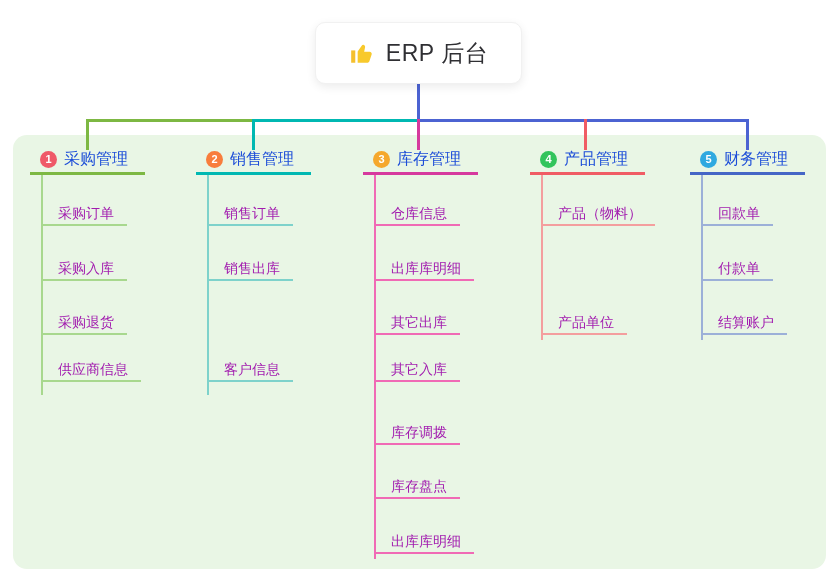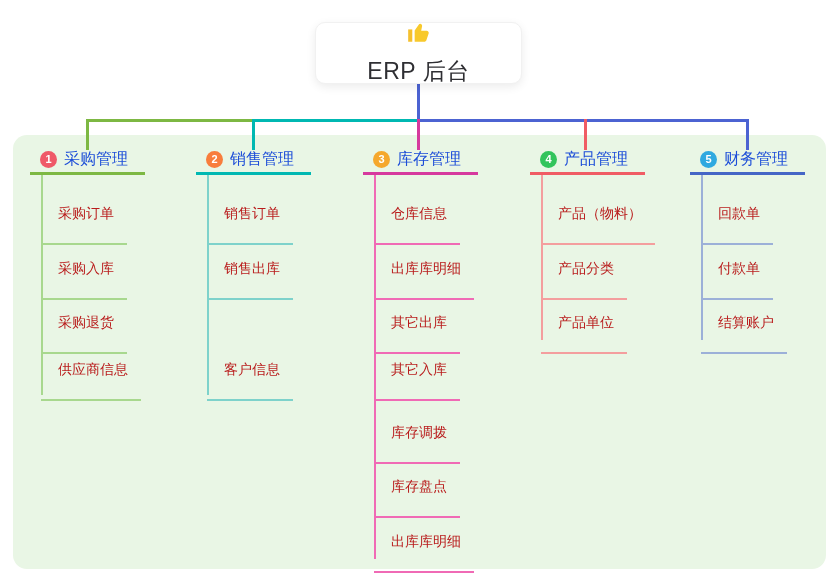--- a/index.html
+++ b/index.html
@@ -12,21 +12,20 @@
     position:absolute;left:13px;top:135px;width:813px;height:434px;
     background:#e9f6e5;border-radius:14px;
   }
   
   .root-node{
     position:absolute;left:315px;top:22px;width:207px;height:62px;
     background:#ffffff;border:1px solid #f1f1f1;border-radius:10px;
     box-shadow:0 3px 10px rgba(0,0,0,.08);
     display:flex;align-items:center;justify-content:center;gap:11px;
     box-sizing:border-box;
-    flex-direction:column;
   }
   .root-node .thumb{display:flex;align-items:center;}
   .root-title{font-size:23px;color:#2f2f33;font-weight:500;letter-spacing:.5px;}
   
   .hline,.vline-conn{position:absolute;}
   .trunk{left:417px;top:83px;width:3px;height:38px;}
   .seg-left{left:86px;top:119px;width:169px;height:3px;}
   .seg-mid{left:252px;top:119px;width:167px;height:3px;}
   .seg-right{left:417px;top:119px;width:332px;height:3px;}
   .drop{position:absolute;top:119px;width:3px;height:31px;}
@@ -43,22 +42,22 @@
     width:17px;height:17px;border-radius:50%;background:var(--badge);
     color:#ffffff;font-size:11px;line-height:17px;text-align:center;
     margin-left:10px;margin-right:7px;flex:0 0 auto;font-weight:bold;
   }
   .branch-label{font-size:16px;color:#1d4ed8;font-weight:500;white-space:nowrap;}
   .branch .tree-line{
     position:absolute;left:11px;top:28px;width:2px;background:var(--item-line);
   }
   .leaf{
     position:absolute;left:11px;white-space:nowrap;
-    font-size:14px;line-height:19px;color:#b91c1c;
-    padding:0 13px 20px 17px;border-bottom:2px solid var(--item-line);
+    font-size:14px;line-height:19px;color:#a21caf;
+    padding:0 13px 1px 17px;border-bottom:2px solid var(--item-line);
     height:19px;
   }
   .t0{top:57px;} .t1{top:112px;} .t2{top:166px;} .t3{top:213px;}
   .t4{top:276px;} .t5{top:330px;} .t6{top:385px;}
   .h4{height:220px;} .h3i{height:165px;} .h7{height:384px;}
 </style>
 </head>
 <body>
 
 <div class="panel"></div>
@@ -121,21 +120,20 @@
   <div class="leaf t6">出库库明细</div>
 </div>
 
 <div class="branch b4" style="--line: #f05c64; --item-line: #f49e9e; --badge: #32c45c;">
   <div class="branch-title">
     <span class="badge">4</span>
     <span class="branch-label">产品管理</span>
   </div>
   <div class="tree-line h3i"></div>
   <div class="leaf t0">产品（物料）</div>
-  <div class="leaf t1">产品分类</div>
   <div class="leaf t2">产品单位</div>
 </div>
 
 <div class="branch b5" style="--line: #4566c6; --item-line: #9cb0d8; --badge: #2fa9e0;">
   <div class="branch-title">
     <span class="badge">5</span>
     <span class="branch-label">财务管理</span>
   </div>
   <div class="tree-line h3i"></div>
   <div class="leaf t0">回款单</div>

